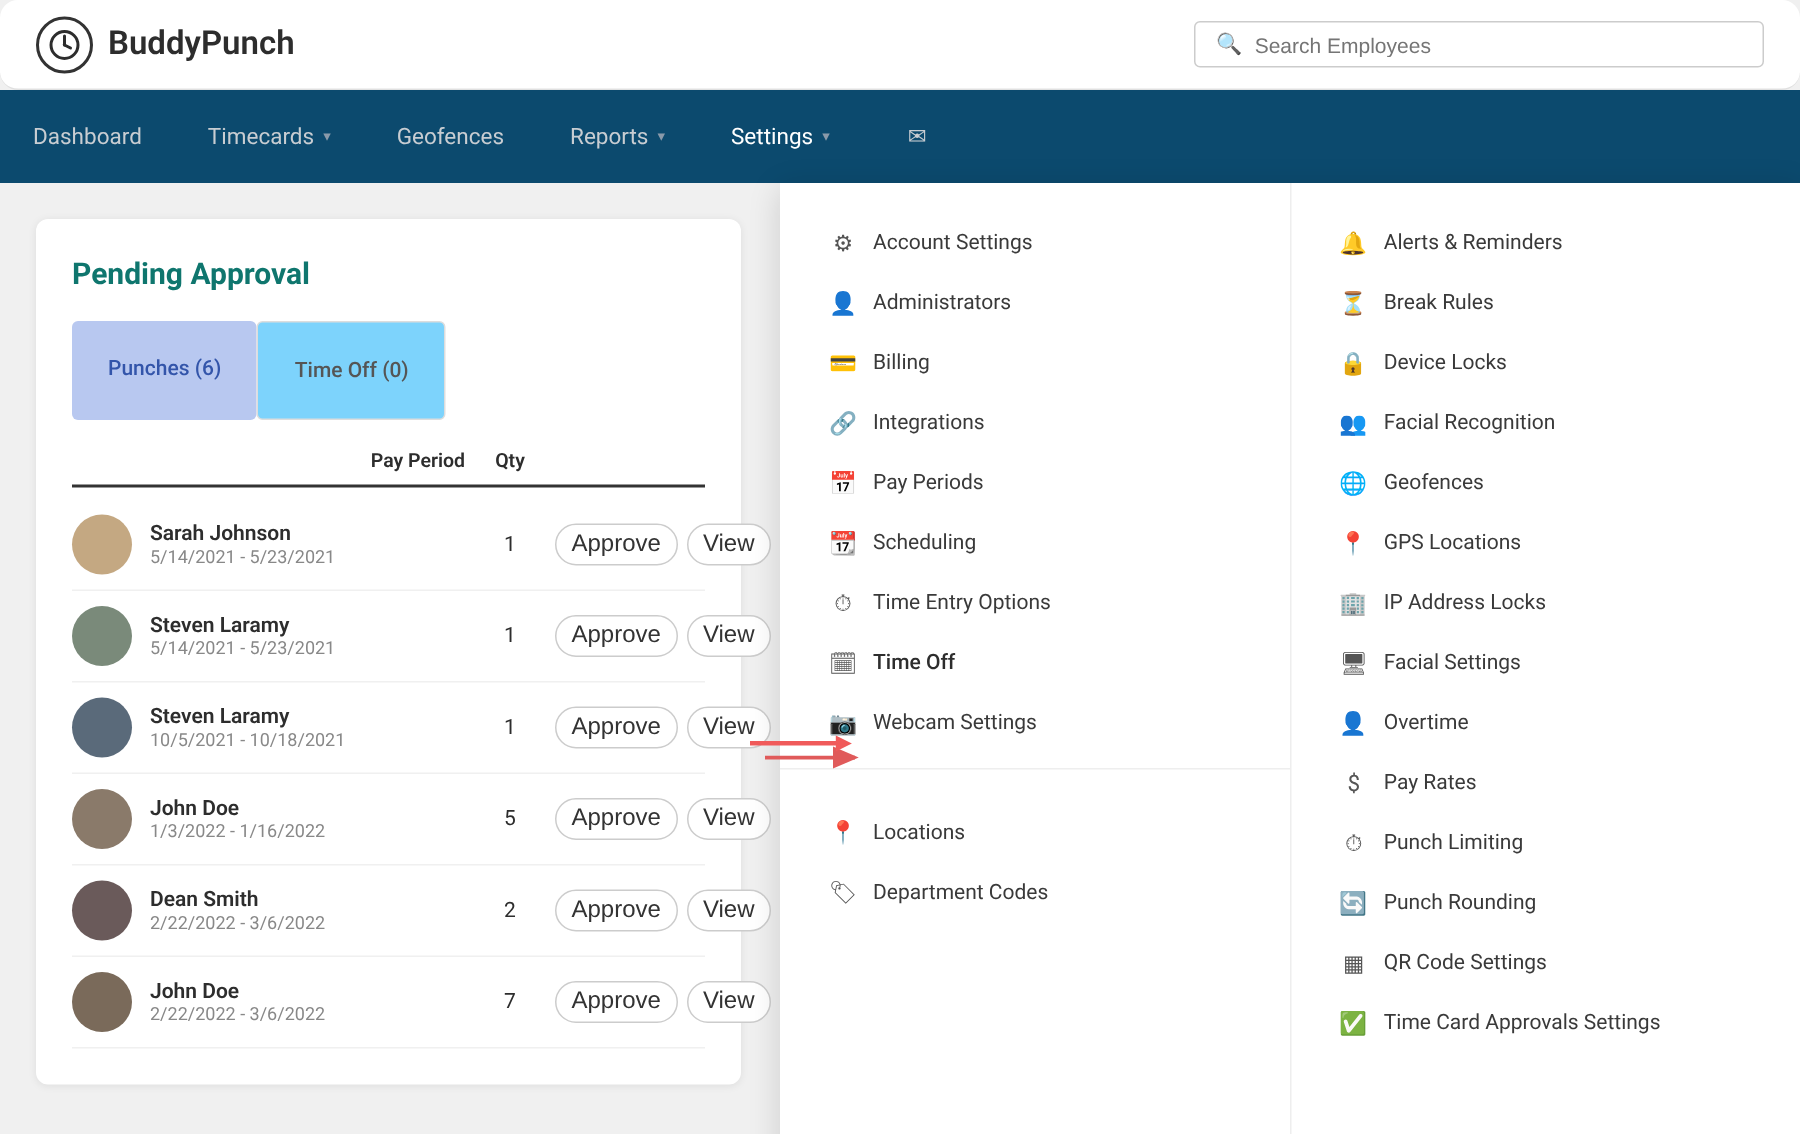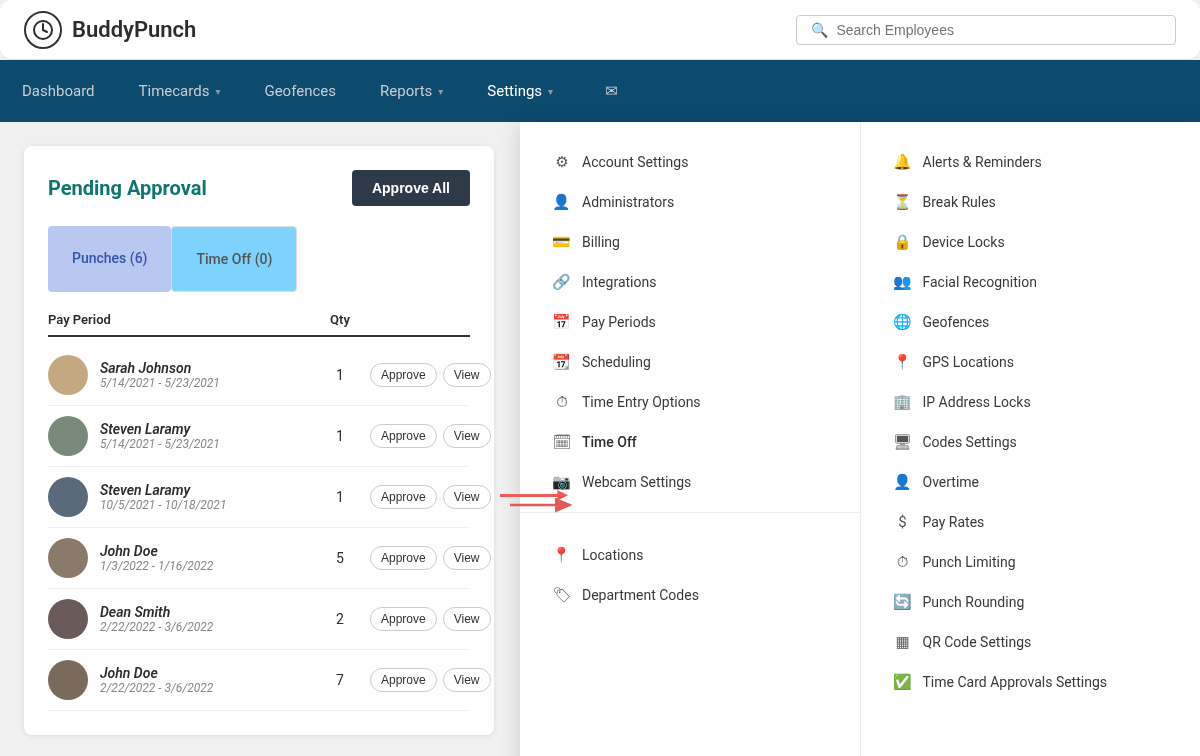--- a/index.html
+++ b/index.html
@@ -57,33 +57,33 @@
     .tabs { display: flex; gap: 0; margin-bottom: 20px; }
     .tab {
       padding: 24px 24px; border-radius: 4px; font-size: 14px; cursor: pointer;
       font-weight: 500;
     }
     .tab.active { background: #b8c8f0; color: #3355aa; }
     .tab.inactive { background: #7dd3fc; color: #555; border: 1px solid #ddd; }
 
     
     .table-header { display: flex; padding: 0 0 8px 0; border-bottom: 2px solid #333; margin-bottom: 8px; }
-    .col-info { flex: 1; font-size: 13px; font-weight: 600; color: #2d2d2d; }
+    .col-info { flex: 1; font-size: 13px; font-weight: 600; color: #2d2d2d; text-align: right; }
     .col-qty { width: 60px; text-align: center; font-size: 13px; font-weight: 600; color: #2d2d2d; }
     .col-actions { width: 100px; }
 
     .table-row { display: flex; align-items: center; padding: 10px 0; border-bottom: 1px solid #f0f0f0; }
     .avatar { width: 40px; height: 40px; border-radius: 50%; background: #ccc; margin-right: 12px; overflow: hidden; flex-shrink: 0; display: flex; align-items: center; justify-content: center; font-size: 16px; }
-    .employee-info { flex: 1; font-style: italic; }
+    .employee-info { flex: 1; }
     .employee-name { font-size: 14px; font-weight: 600; color: #2d2d2d; }
     .employee-period { font-size: 12px; color: #888; }
     .qty-cell { width: 60px; text-align: center; font-size: 14px; color: #2d2d2d; }
     .actions { width: 100px; display: flex; gap: 6px; }
     .btn-approve, .btn-view {
-      padding: 4px 10px; border-radius: 20px; font-size: 12px; cursor: pointer; border: 1px solid #ccc; background: #fff; color: #333;
+      padding: 4px 10px; border-radius: 20px; font-size: 16px; cursor: pointer; border: 1px solid #ccc; background: #fff; color: #333;
     }
 
     
     .dropdown-overlay {
       position: absolute; top: 0; left: 520px; right: 0;
       background: #fff; min-height: 680px;
       box-shadow: 0 4px 20px rgba(0,0,0,0.15);
       display: flex; z-index: 10;
     }
     .dropdown-col {
@@ -167,21 +167,20 @@
   <div class="nav-item nav-mail">
     <span>✉</span>
   </div>
 </nav>
 
 <div class="content">
 
   <div class="card">
     <div class="card-header">
       <h2 class="card-title">Pending Approval</h2>
-      <button class="approve-all-btn">Approve All</button>
     </div>
 
     <div class="tabs">
       <div class="tab active">Punches (6)</div>
       <div class="tab inactive">Time Off (0)</div>
     </div>
 
     <div class="table-header">
       <div class="col-info">Pay Period</div>
       <div class="col-qty">Qty</div>
@@ -341,21 +340,21 @@
       <div class="dropdown-item">
         <span class="item-icon">📍</span>
         <span>GPS Locations</span>
       </div>
       <div class="dropdown-item">
         <span class="item-icon">🏢</span>
         <span>IP Address Locks</span>
       </div>
       <div class="dropdown-item">
         <span class="item-icon">🖥</span>
-        <span>Codes Settings</span>
+        <span>Facial Settings</span>
       </div>
       <div class="dropdown-item">
         <span class="item-icon">👤</span>
         <span>Overtime</span>
       </div>
       <div class="dropdown-item">
         <span class="item-icon">$</span>
         <span>Pay Rates</span>
       </div>
       <div class="dropdown-item">

